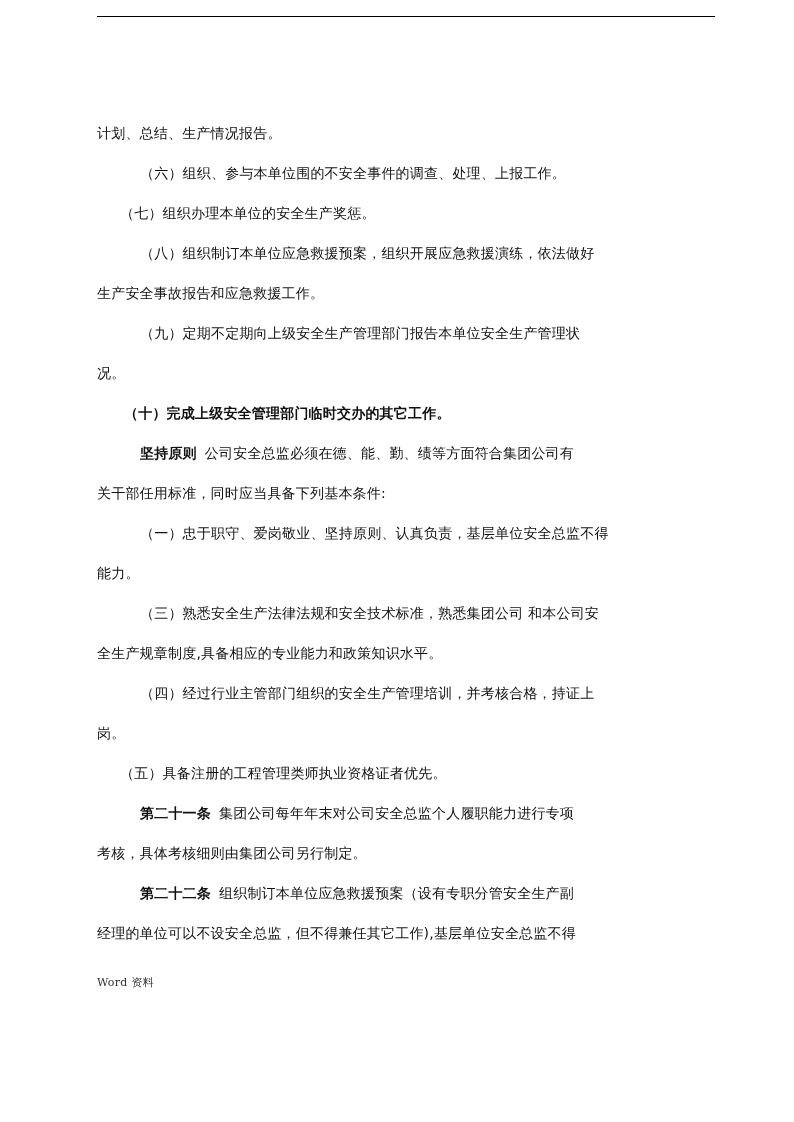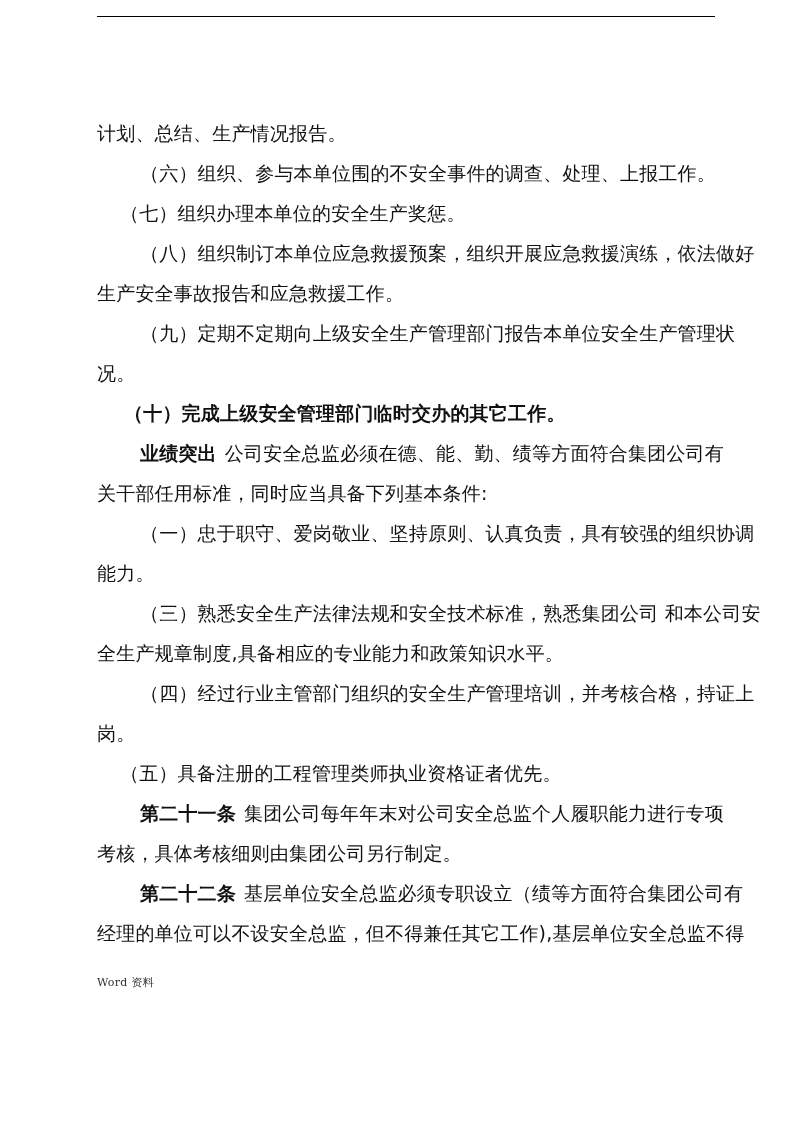--- a/index.html
+++ b/index.html
@@ -25,21 +25,21 @@
   }
   .doc-body {
     position: absolute;
     left: 97px;
     top: 113px;
     width: 618px;
   }
   .line {
     height: 40px;
     line-height: 40px;
-    font-size: 19px;
+    font-size: 14px;
     white-space: nowrap;
     letter-spacing: 0.2px;
   }
   .ind-40 { padding-left: 43px; }
   .ind-24 { padding-left: 23px; }
   .ind-27 { padding-left: 27px; font-weight: bold; }
   .bold {
     font-weight: bold;
   }
   .heading-gap { display: inline-block; width: 8px; }
@@ -62,35 +62,35 @@
   <div class="line">计划、总结、生产情况报告。</div>
   <div class="line ind-40">（六）组织、参与本单位围的不安全事件的调查、处理、上报工作。</div>
   <div class="line ind-24">（七）组织办理本单位的安全生产奖惩。</div>
   <div class="line ind-40">（八）组织制订本单位应急救援预案，组织开展应急救援演练，依法做好</div>
   <div class="line">生产安全事故报告和应急救援工作。</div>
   <div class="line ind-40">（九）定期不定期向上级安全生产管理部门报告本单位安全生产管理状</div>
   <div class="line">况。</div>
   <div class="line ind-27">（十）完成上级安全管理部门临时交办的其它工作。</div>
 
   <div class="line ind-40">
-    <span class="bold">业绩突出</span><span class="heading-gap"></span><span>公司安全总监必须在德、能、勤、绩等方面符合集团公司有</span>
+    <span class="bold">坚持原则</span><span class="heading-gap"></span><span>公司安全总监必须在德、能、勤、绩等方面符合集团公司有</span>
   </div>
   <div class="line">关干部任用标准，同时应当具备下列基本条件:</div>
-  <div class="line ind-40">（一）忠于职守、爱岗敬业、坚持原则、认真负责，具有较强的组织协调</div>
+  <div class="line ind-40">（一）忠于职守、爱岗敬业、坚持原则、认真负责，基层单位安全总监不得</div>
   <div class="line">能力。</div>
   <div class="line ind-40">（三）熟悉安全生产法律法规和安全技术标准，熟悉集团公司 和本公司安</div>
   <div class="line">全生产规章制度,具备相应的专业能力和政策知识水平。</div>
   <div class="line ind-40">（四）经过行业主管部门组织的安全生产管理培训，并考核合格，持证上</div>
   <div class="line">岗。</div>
   <div class="line ind-24">（五）具备注册的工程管理类师执业资格证者优先。</div>
 
   <div class="line ind-40">
     <span class="bold">第二十一条</span><span class="heading-gap"></span><span>集团公司每年年末对公司安全总监个人履职能力进行专项</span>
   </div>
   <div class="line">考核，具体考核细则由集团公司另行制定。</div>
 
   <div class="line ind-40">
-    <span class="bold">第二十二条</span><span class="heading-gap"></span><span>基层单位安全总监必须专职设立（绩等方面符合集团公司有</span>
+    <span class="bold">第二十二条</span><span class="heading-gap"></span><span>组织制订本单位应急救援预案（设有专职分管安全生产副</span>
   </div>
   <div class="line">经理的单位可以不设安全总监，但不得兼任其它工作),基层单位安全总监不得</div>
 </div>
 
 <div class="footer-label">Word 资料</div>
 
 </body></html>

